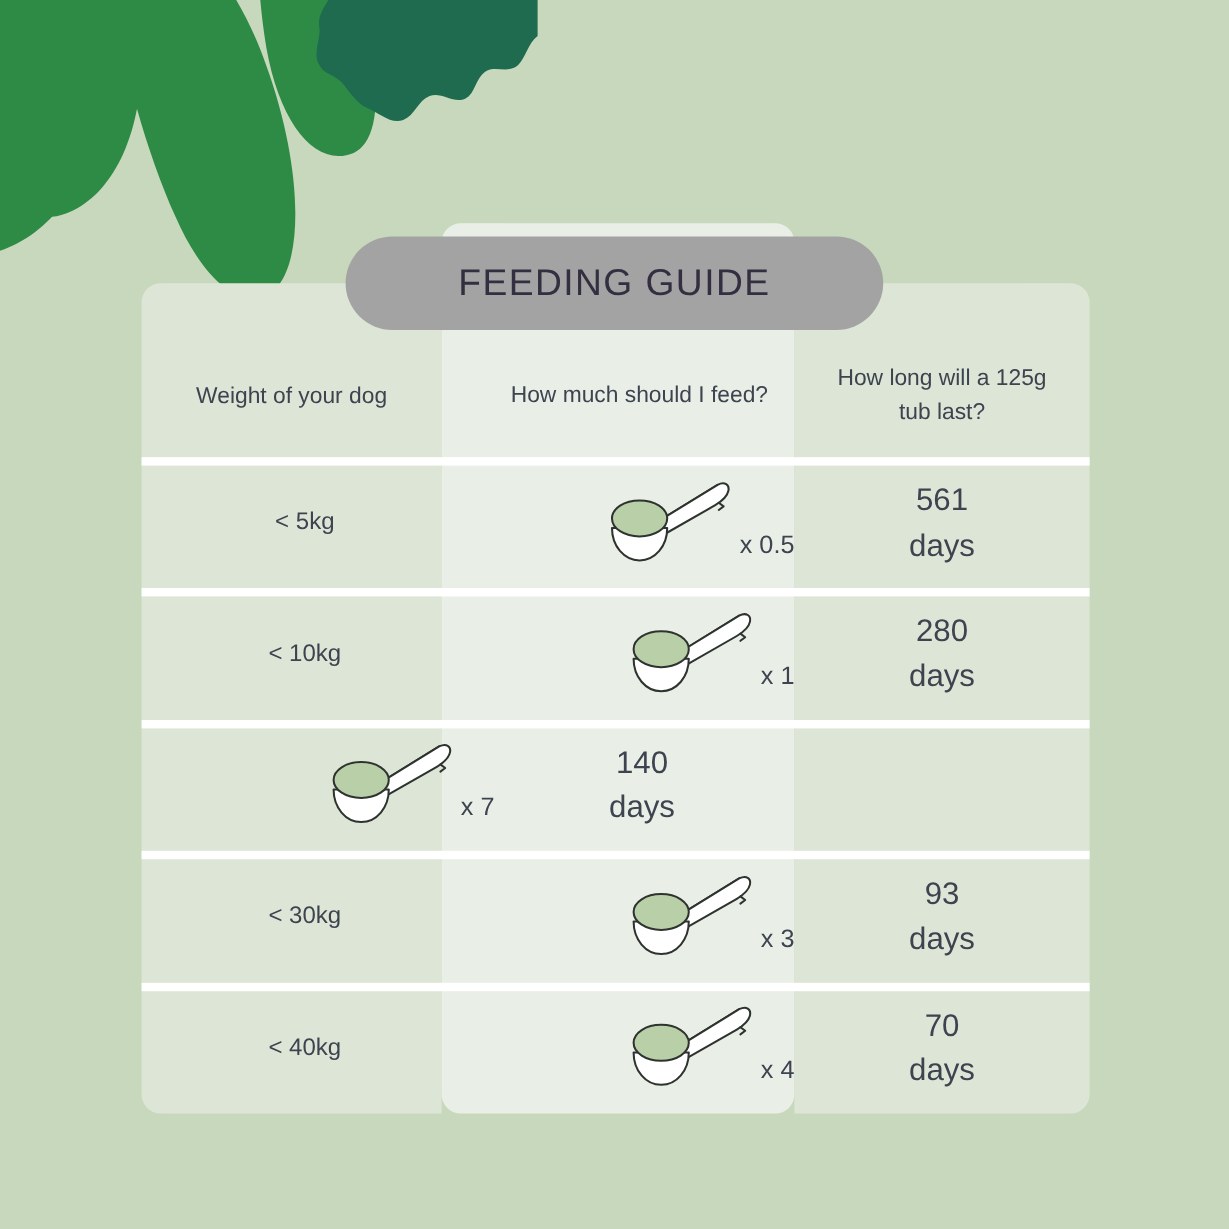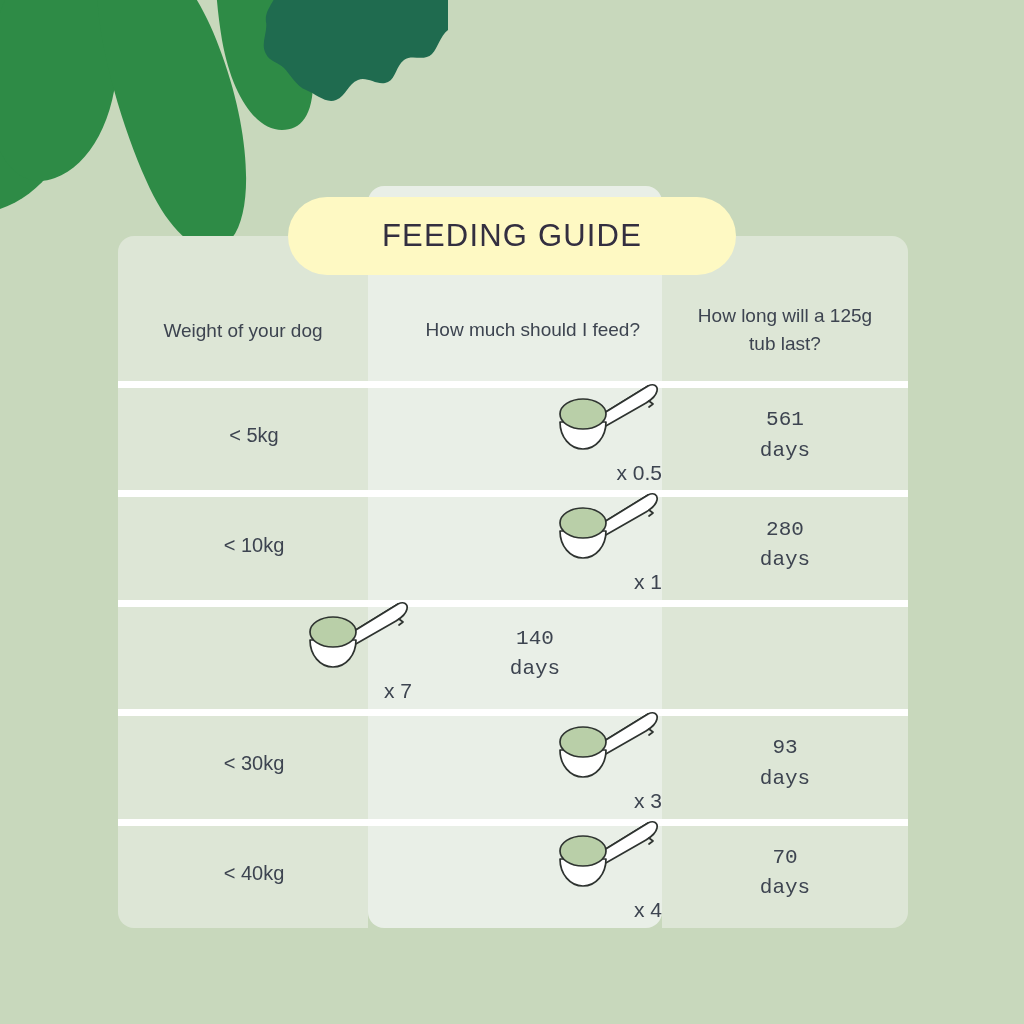--- a/index.html
+++ b/index.html
@@ -91,28 +91,27 @@
     align-items: center;
     padding-top: 42px;
   }
   .header-row .c-weight { padding-top: 44px; }
 
   .cell-weight-text {
     font-size: 20px;
   }
 
   .cell-days-text {
-    font-size: 21px;
+    font-size: 26px;
     line-height: 1.45;
-    font-family: Liberation Mono, monospace;
   }
 
   .feed-cell-inner {
     display: flex;
-    flex-direction: column;
+    flex-direction: row;
     align-items: flex-end;
     justify-content: center;
     gap: 4px;
   }
   .scoop-wrap {
     width: 110px;
     height: 78px;
     flex: 0 0 auto;
   }
   .scoop-mult {
@@ -123,21 +122,21 @@
   }
 
   
   #title-pill {
     position: absolute;
     left: 288px;
     top: 197px;
     width: 448px;
     height: 78px;
     border-radius: 39px;
-    background: #fef9c3;
+    background: #a3a3a3;
     display: flex;
     align-items: center;
     justify-content: center;
     z-index: 10;
   }
   #title-text {
     font-size: 31px;
     letter-spacing: 1.2px;
     color: #332f40;
     font-weight: 400;

